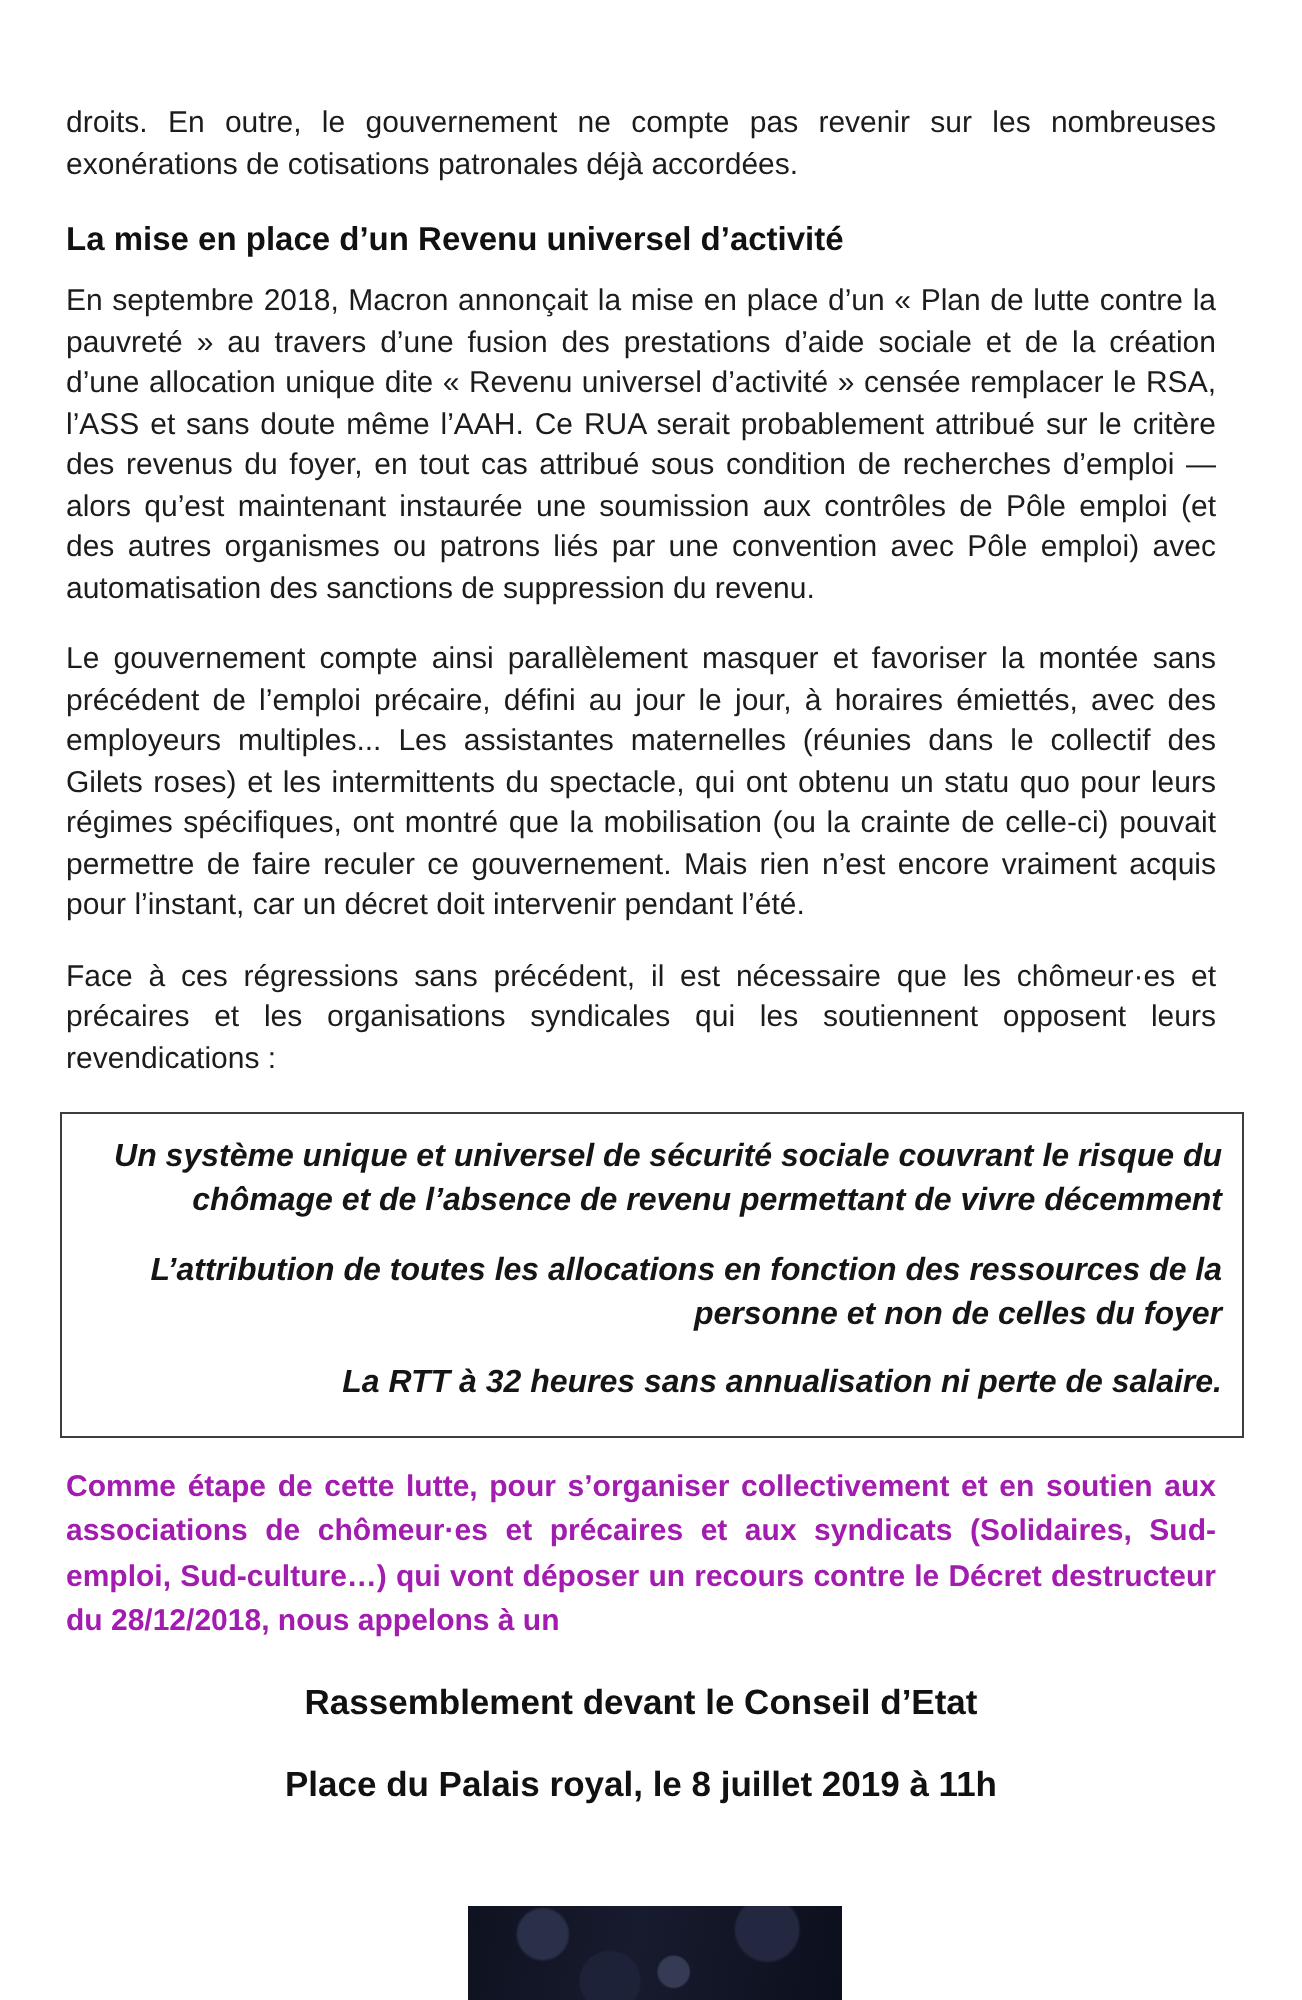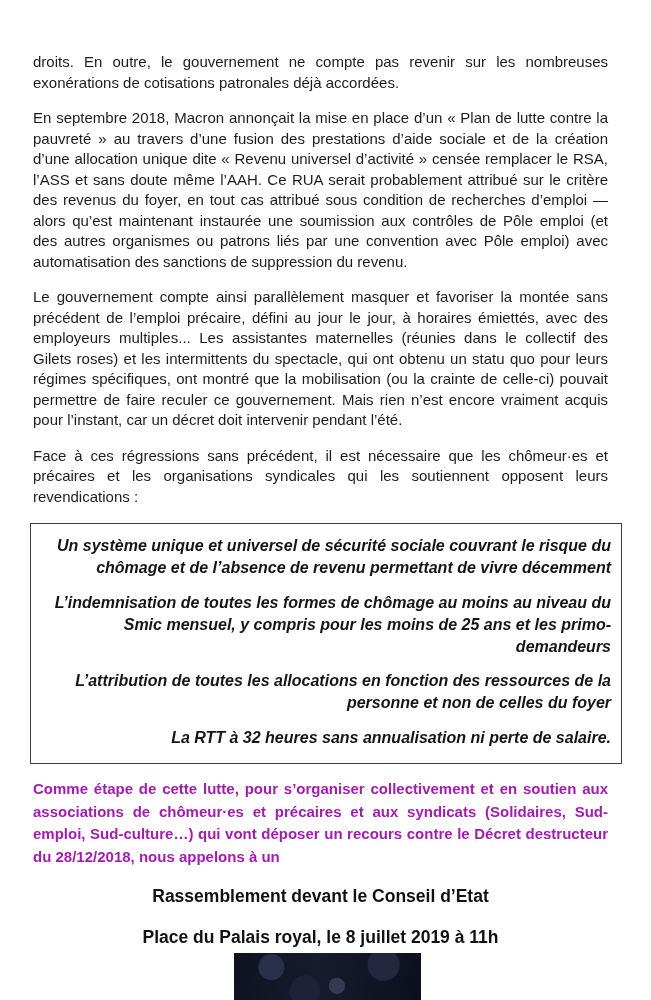--- a/index.html
+++ b/index.html
@@ -73,30 +73,30 @@
       linear-gradient(100deg, #0f1220 0%, #171b2e 45%, #0c0f1c 100%);
   }
 </style>
 </head>
 <body>
 
 <div class="page">
 
   <p class="body-par">droits. En outre, le gouvernement ne compte pas revenir sur les nombreuses exonérations de cotisations patronales déjà accordées.</p>
 
+  <h2 class="heading">La mise en place d’un Revenu universel d’activité</h2>
 
   <p class="body-par">En septembre 2018, Macron annonçait la mise en place d’un « Plan de lutte contre la pauvreté » au travers d’une fusion des prestations d’aide sociale et de la création d’une allocation unique dite « Revenu universel d’activité » censée remplacer le RSA, l’ASS et sans doute même l’AAH. Ce RUA serait probablement attribué sur le critère des revenus du foyer, en tout cas attribué sous condition de recherches d’emploi —alors qu’est maintenant instaurée une soumission aux contrôles de Pôle emploi (et des autres organismes ou patrons liés par une convention avec Pôle emploi) avec automatisation des sanctions de suppression du revenu.</p>
 
   <p class="body-par">Le gouvernement compte ainsi parallèlement masquer et favoriser la montée sans précédent de l’emploi précaire, défini au jour le jour, à horaires émiettés, avec des employeurs multiples... Les assistantes maternelles (réunies dans le collectif des Gilets roses) et les intermittents du spectacle, qui ont obtenu un statu quo pour leurs régimes spécifiques, ont montré que la mobilisation (ou la crainte de celle-ci) pouvait permettre de faire reculer ce gouvernement. Mais rien n’est encore vraiment acquis pour l’instant, car un décret doit intervenir pendant l’été.</p>
 
   <p class="body-par">Face à ces régressions sans précédent, il est nécessaire que les chômeur·es et précaires et les organisations syndicales qui les soutiennent opposent leurs revendications :</p>
 
   <div class="demands-box">
     <p class="demand-item">Un système unique et universel de sécurité sociale couvrant le risque du chômage et de l’absence de revenu permettant de vivre décemment</p>
-    <p class="demand-item">L’indemnisation de toutes les formes de chômage au moins au niveau du Smic mensuel, y compris pour les moins de 25 ans et les primo-demandeurs</p>
     <p class="demand-item">L’attribution de toutes les allocations en fonction des ressources de la personne et non de celles du foyer</p>
     <p class="demand-item">La RTT à 32 heures sans annualisation ni perte de salaire.</p>
   </div>
 
   <p class="call-par">Comme étape de cette lutte, pour s’organiser collectivement et en soutien aux associations de chômeur·es et précaires et aux syndicats (Solidaires, Sud-emploi, Sud-culture…) qui vont déposer un recours contre le Décret destructeur du 28/12/2018, nous appelons à un</p>
 
   <p class="rally-line">Rassemblement devant le Conseil d’Etat</p>
   <p class="rally-line">Place du Palais royal, le 8 juillet 2019 à 11h</p>
 
   <div class="photo-fragment"></div>

